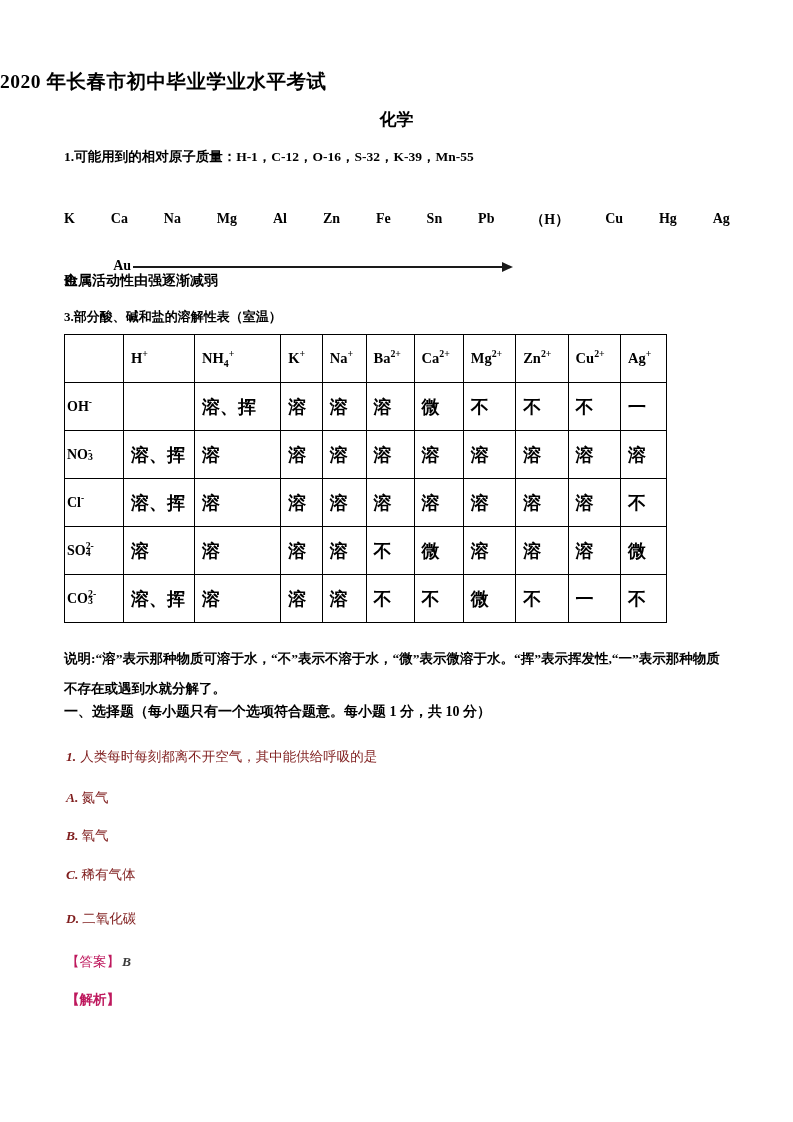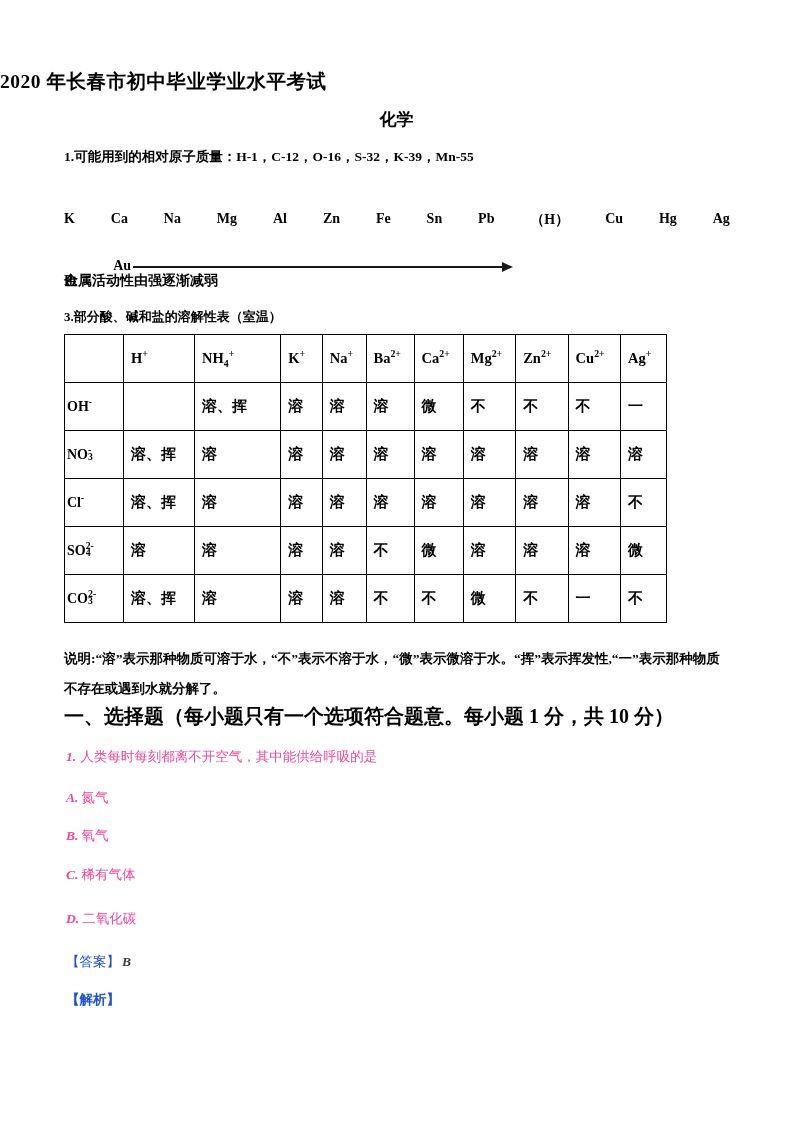--- a/index.html
+++ b/index.html
@@ -168,67 +168,67 @@
   .stack .up {
     position: absolute;
     left: 0; top: -0.42em;
     white-space: nowrap;
   }
   .stack .dn {
     position: absolute;
     left: 0; top: 0.38em;
     white-space: nowrap;
   }
-  .cellval { font-family: "DejaVu Sans", "Liberation Sans", sans-serif; font-weight: bold; font-size: 15px; }
+  .cellval { font-family: "DejaVu Sans", "Liberation Sans", sans-serif; font-weight: bold; font-size: 18px; }
 
   
   #note {
     position: absolute;
     left: 64px;
     top: 644px;
     width: 668px;
     font-weight: bold;
     font-size: 13.5px;
     line-height: 30px;
   }
 
   
   #section-heading {
     position: absolute;
     left: 64px;
     top: 703px;
     font-weight: bold;
-    font-size: 20px;
+    font-size: 14px;
   }
 
   
   .q-text {
     position: absolute;
     left: 66px;
-    color: #ec4899;
+    color: #7f1d1d;
     font-size: 13.5px;
     font-family: "Liberation Serif", "DejaVu Serif", serif;
   }
   #q1-stem  { top: 748px; }
   #q1-optA  { top: 789px; }
   #q1-optB  { top: 827px; }
   #q1-optC  { top: 866px; }
   #q1-optD  { top: 910px; }
   .opt-label { font-style: italic; font-weight: bold; padding-right: 3px; }
   .q-num { font-style: italic; font-weight: bold; padding-right: 4px; }
 
   
   .ans-line {
     position: absolute;
     left: 66px;
     font-size: 13.5px;
   }
   #answer-line { top: 953px; }
   #analysis-line { top: 991px; font-weight: bold; }
-  .tag-blue { color: #1d4ed8; }
+  .tag-blue { color: #be185d; }
   .ans-val { color: #3c3c3c; font-style: italic; font-weight: bold; padding-left: 2px; }
 </style>
 </head>
 <body>
 
 <div class="page">
 
   <div class="doc-title">2020 年长春市初中毕业学业水平考试</div>
   <div class="doc-subtitle">化学</div>
 

